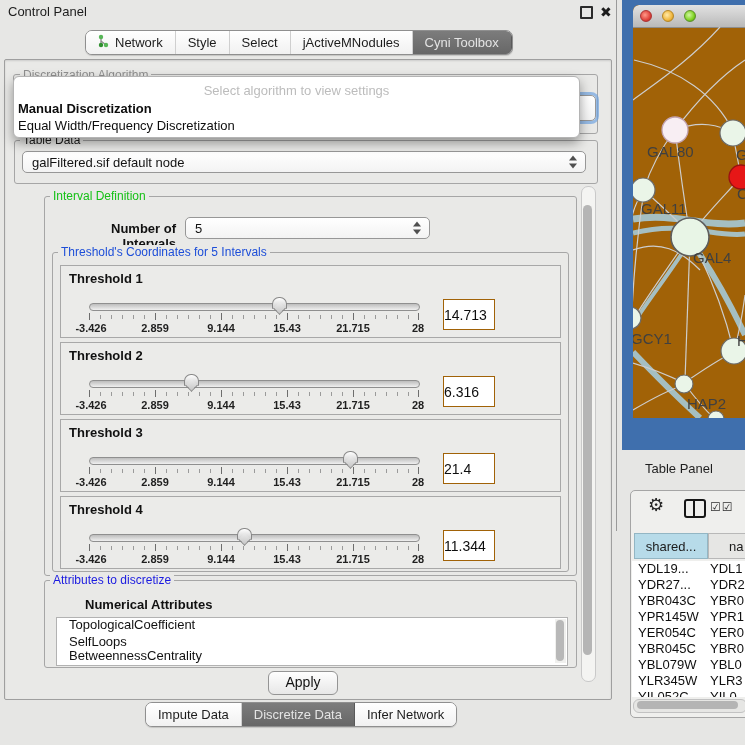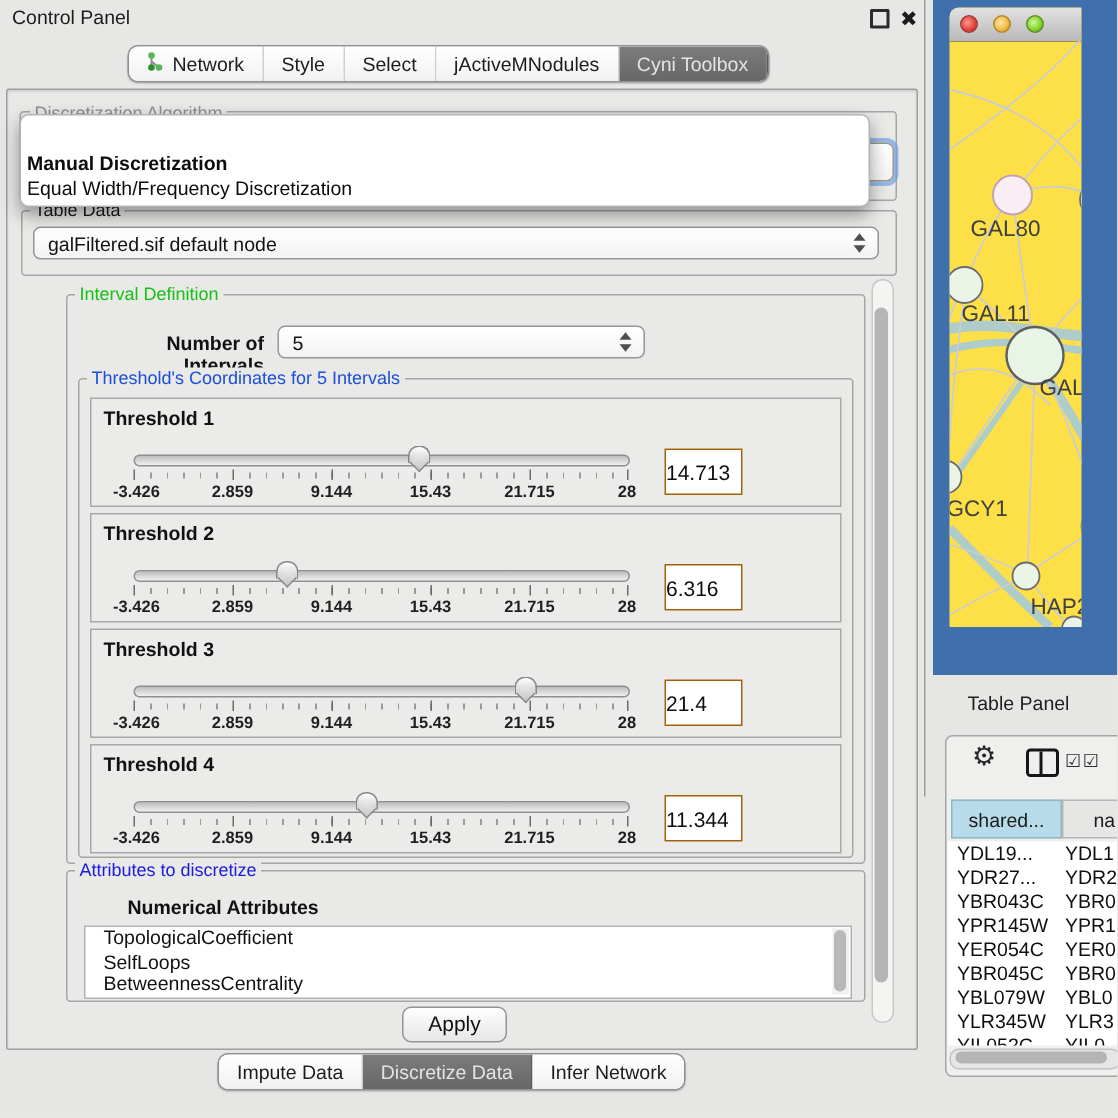--- a/index.html
+++ b/index.html
@@ -63,21 +63,21 @@
   .attrlist .item{font-size:13px;color:#111;padding-left:12px;height:14px;line-height:14px;}
   .listscroll{position:absolute;right:1px;top:1px;width:11px;height:44px;background:#f0f0ee;}
   .listthumb{position:absolute;left:1px;top:1px;width:8px;height:41px;background:#b8b8b8;border-radius:4px;}
 
   .applybtn{left:268px;top:671px;width:68px;height:22px;background:linear-gradient(#fefefe,#e7e7e7);border:1px solid #949494;border-radius:6px;font-size:14px;color:#111;text-align:center;line-height:21px;}
 
   .btabrow{left:145px;top:702px;height:23px;display:flex;border:1px solid #8f8f8f;border-radius:7px;overflow:hidden;background:#fdfdfd;box-shadow:0 1px 1px rgba(0,0,0,.15);}
 
   
   .bluewrap{left:622px;top:0;width:123px;height:450px;background:#3f6fad;}
-  .netwin{left:633px;top:5px;width:88px;height:413px;background:#fde047;border-radius:6px 0 0 0;overflow:hidden;}
+  .netwin{left:633px;top:5px;width:112px;height:413px;background:#a16207;border-radius:6px 0 0 0;overflow:hidden;}
   .nettitle{position:absolute;left:0;top:0;width:100%;height:22px;background:linear-gradient(#e2e2e2,#b9b9b9);border-bottom:1px solid #8d8d8d;border-radius:6px 0 0 0;}
   .light{position:absolute;top:5px;width:12px;height:12px;border-radius:50%;}
   .lred{left:7px;background:radial-gradient(circle at 4px 4px,#ff9a8a,#e0433c 60%,#9e1f17);border:1px solid #a33;box-sizing:border-box;}
   .lyellow{left:29px;background:radial-gradient(circle at 4px 4px,#ffe9a8,#f0b73e 60%,#b47b14);border:1px solid #b58625;box-sizing:border-box;}
   .lgreen{left:51px;background:radial-gradient(circle at 4px 4px,#d2f5a2,#7ed321 60%,#3f7c10);border:1px solid #5c8f2a;box-sizing:border-box;}
 
   .tp-title{left:645px;top:461px;font-size:13px;color:#1f1f1f;}
   .tpcard{left:630px;top:490px;width:130px;height:226px;background:#efefed;border:1px solid #a5a5a5;border-radius:5px;}
   .gear{left:648px;top:494px;font-size:18px;color:#262626;}
   .splitic{left:684px;top:499px;width:18px;height:15px;border:2px solid #161616;border-radius:3px;}
@@ -133,20 +133,21 @@
         </div>
     </div>
 
     <div class="abs outerpanel"></div>
 
     <div class="abs groupbox" style="left:13px;top:74px;width:583px;height:58px;"></div>
     <div class="abs grouplabel" style="left:20px;top:68px;color:#8f8f8f;">Discretization Algorithm</div>
     <div class="abs combo combo-focus" style="left:20px;top:95px;width:576px;height:26px;z-index:1;"></div>
 
     <div class="abs popup">
+      <div class="hint">Select algorithm to view settings</div>
       <div class="opt opt1">Manual Discretization</div>
       <div class="opt opt2">Equal Width/Frequency Discretization</div>
     </div>
 
     <div class="abs groupbox" style="left:14px;top:140px;width:582px;height:42px;"></div>
     <div class="abs grouplabel" style="left:20px;top:133px;color:#1a1a1a;z-index:2;">Table Data</div>
     <div class="abs combo" style="left:22px;top:151px;width:564px;height:22px;">
       <span>galFiltered.sif default node</span>
       <span class="stepper">
           <i class="up"></i>

